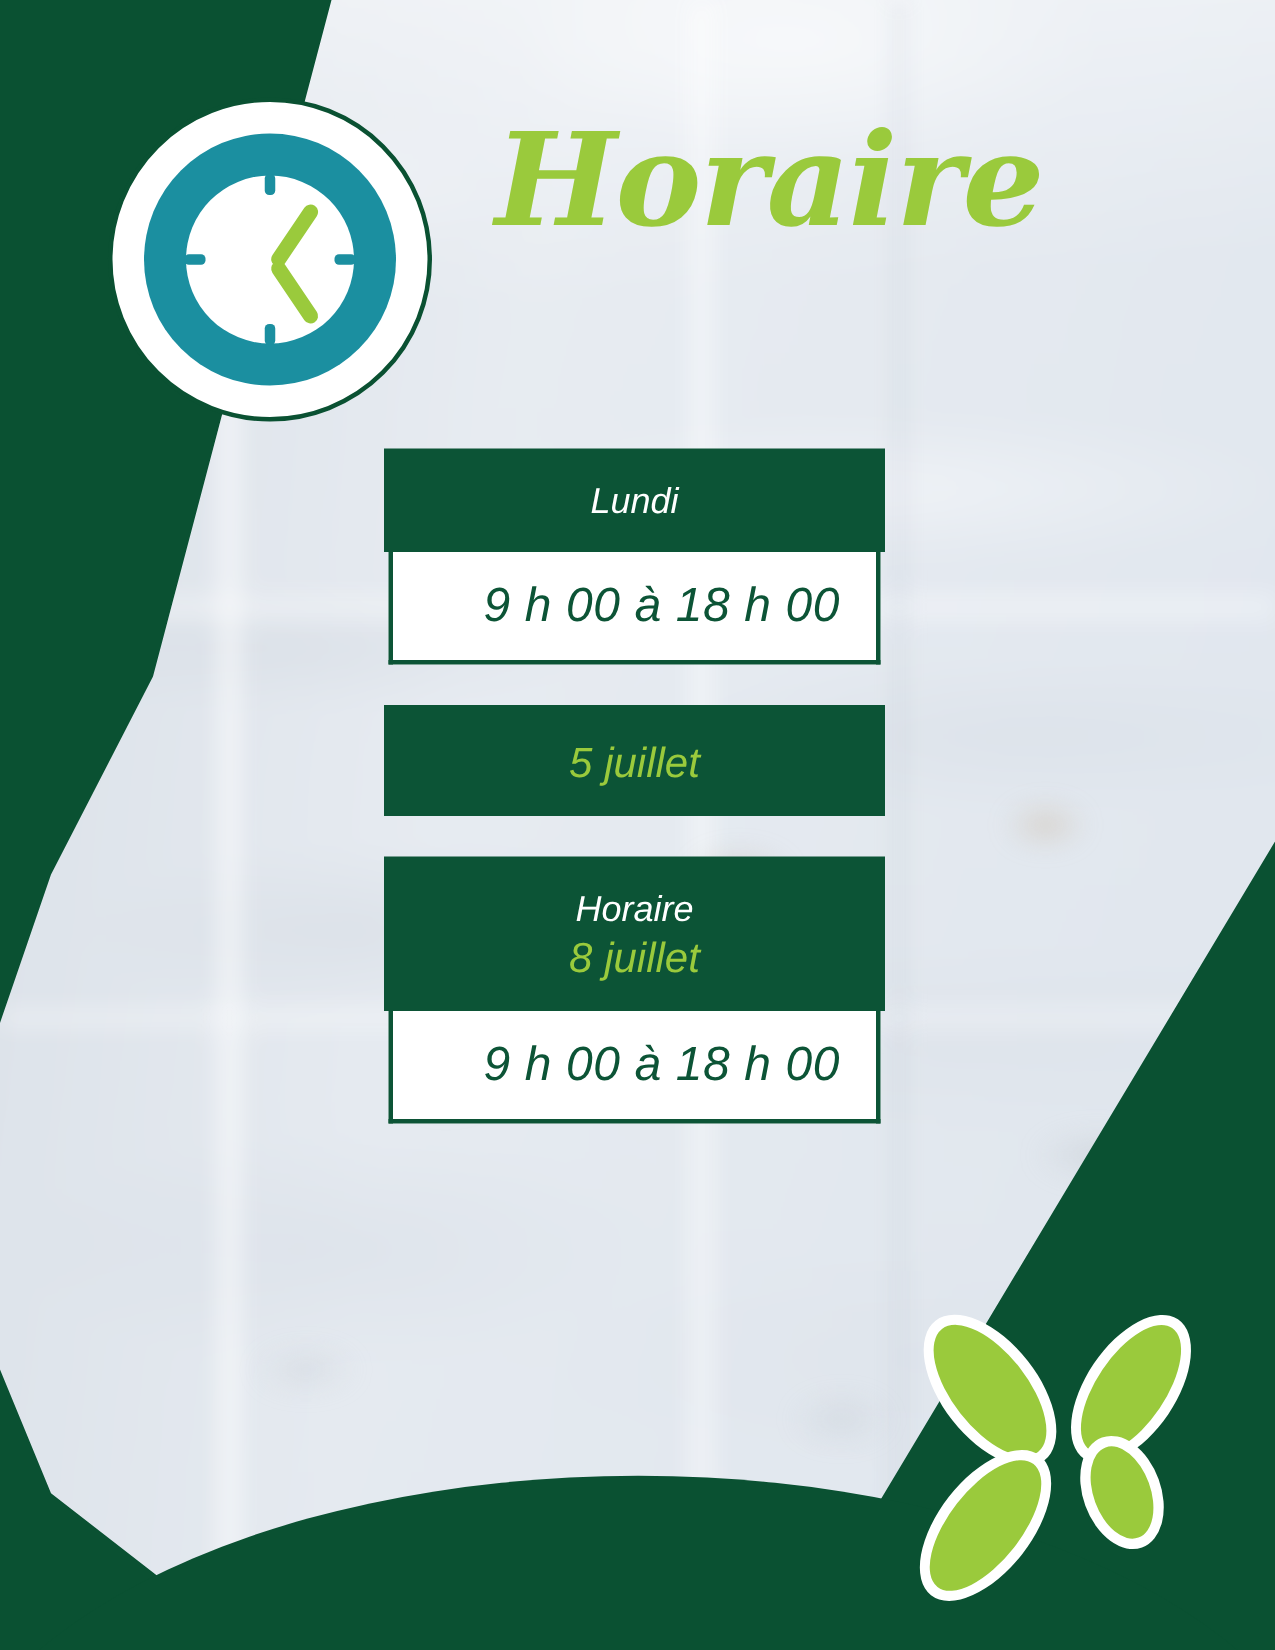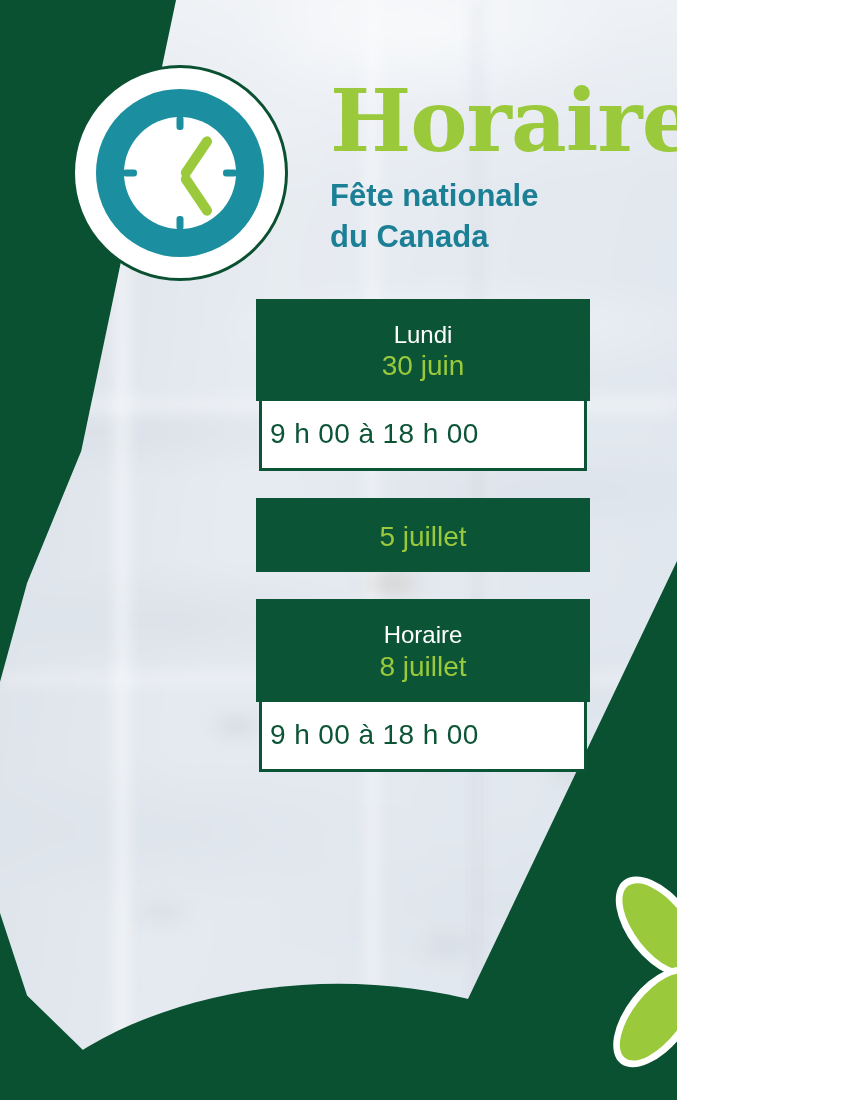--- a/index.html
+++ b/index.html
@@ -6,24 +6,25 @@
     margin: 0;
     padding: 0;
     background: #ffffff;
   }
   body {
     font-family: "Liberation Sans", sans-serif;
   }
 
   #poster {
     position: relative;
-    width: 677px;
+    width: 850px;
     height: 1100px;
     overflow: hidden;
     background: #0a5132;
+    font-style: italic;
   }
 
   
   .photo-clip {
     position: absolute;
     inset: 0;
     
     clip-path: polygon(
       26.0% 0%,
       100% 0%,
@@ -219,24 +220,24 @@
     font-size: 28px;
     font-weight: normal;
     color: #9aca3c;
     line-height: 1.18;
   }
   .card-hours {
     background: #ffffff;
     border: 3px solid #0c5436;
     border-top: none;
     margin: 0 3px 0 3px;
-    padding: 17px 0 18px 8px;
-    text-align: left;
-    font-family: "Liberation Sans", sans-serif;
-    font-size: 28px;
+    padding: 17px 24px 18px 8px;
+    text-align: right;
+    font-family: "Liberation Sans", sans-serif;
+    font-size: 32px;
     color: #0c5436;
     letter-spacing: 0.4px;
   }
 
   
   .butterfly {
     position: absolute;
     left: 612px;
     top: 852px;
     width: 222px;
@@ -295,32 +296,29 @@
           <div class="tick tick-6"></div>
           <div class="tick tick-9"></div>
           <div class="hand hand-a"></div>
           <div class="hand hand-b"></div>
         </div>
       </div>
     </div>
 
     <div class="title-block">
       <div class="title">Horaire</div>
-      <div class="subtitle">Fête nationale
-du Canada</div>
     </div>
 
   </div>
 
   <div class="cards">
 
     <div class="card">
       <div class="card-head">
         <div class="card-day">Lundi</div>
-        <div class="card-date">30 juin</div>
       </div>
       <div class="card-hours">9 h 00 à 18 h 00</div>
     </div>
 
     <div class="card">
       <div class="card-head">
         <div class="card-date">5 juillet</div>
       </div>
     </div>
 

